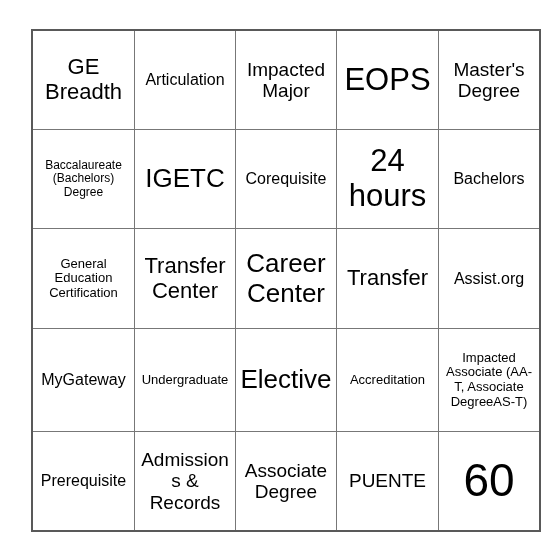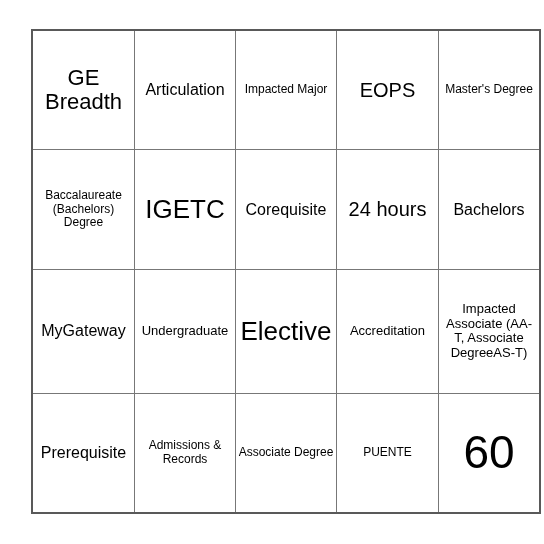--- a/index.html
+++ b/index.html
@@ -48,24 +48,24 @@
   tr.r0 td { height: 96px; }
   tr.r1 td { height: 96px; }
   tr.r2 td { height: 97px; }
   tr.r3 td { height: 100px; }
   tr.r4 td { height: 96px; }
 
   
   .fs-xs   { font-size: 12px; margin-left: 31px; }
   .fs-sm   { font-size: 13px; }
   .fs-md   { font-size: 16px; }
-  .fs-lg   { font-size: 12px; }
+  .fs-lg   { font-size: 19px; }
   .fs-xl   { font-size: 22px; }
   .fs-xxl  { font-size: 26px; }
-  .fs-huge { font-size: 20px; }
+  .fs-huge { font-size: 31px; }
   .fs-mega { font-size: 46px; }
 </style>
 </head>
 <body>
 
 <table id="bingo-card">
   <tbody>
 
     <tr class="r0">
       <td class="col-0 fs-xl">GE Breadth</td>
@@ -76,20 +76,27 @@
     </tr>
 
     <tr class="r1">
       <td class="col-0 fs-xs">Baccalaureate (Bachelors) Degree</td>
       <td class="col-1 fs-xxl">IGETC</td>
       <td class="col-2 fs-md">Corequisite</td>
       <td class="col-3 fs-huge">24 hours</td>
       <td class="col-4 fs-md">Bachelors</td>
     </tr>
 
+    <tr class="r2">
+      <td class="col-0 fs-sm">General Education Certification</td>
+      <td class="col-1 fs-xl">Transfer Center</td>
+      <td class="col-2 fs-xxl">Career Center</td>
+      <td class="col-3 fs-xl">Transfer</td>
+      <td class="col-4 fs-md">Assist.org</td>
+    </tr>
 
     <tr class="r3">
       <td class="col-0 fs-md">MyGateway</td>
       <td class="col-1 fs-sm">Undergraduate</td>
       <td class="col-2 fs-xxl">Elective</td>
       <td class="col-3 fs-sm">Accreditation</td>
       <td class="col-4 fs-sm">Impacted Associate (AA-T, Associate DegreeAS-T)</td>
     </tr>
 
     <tr class="r4">

